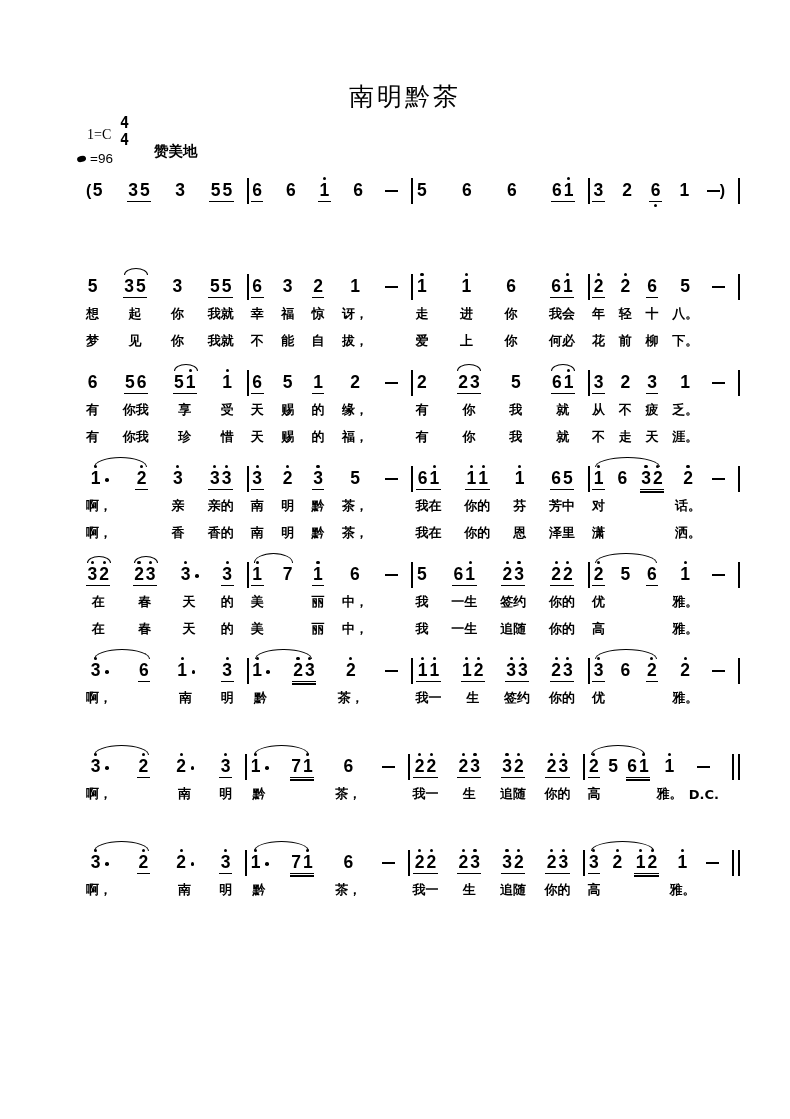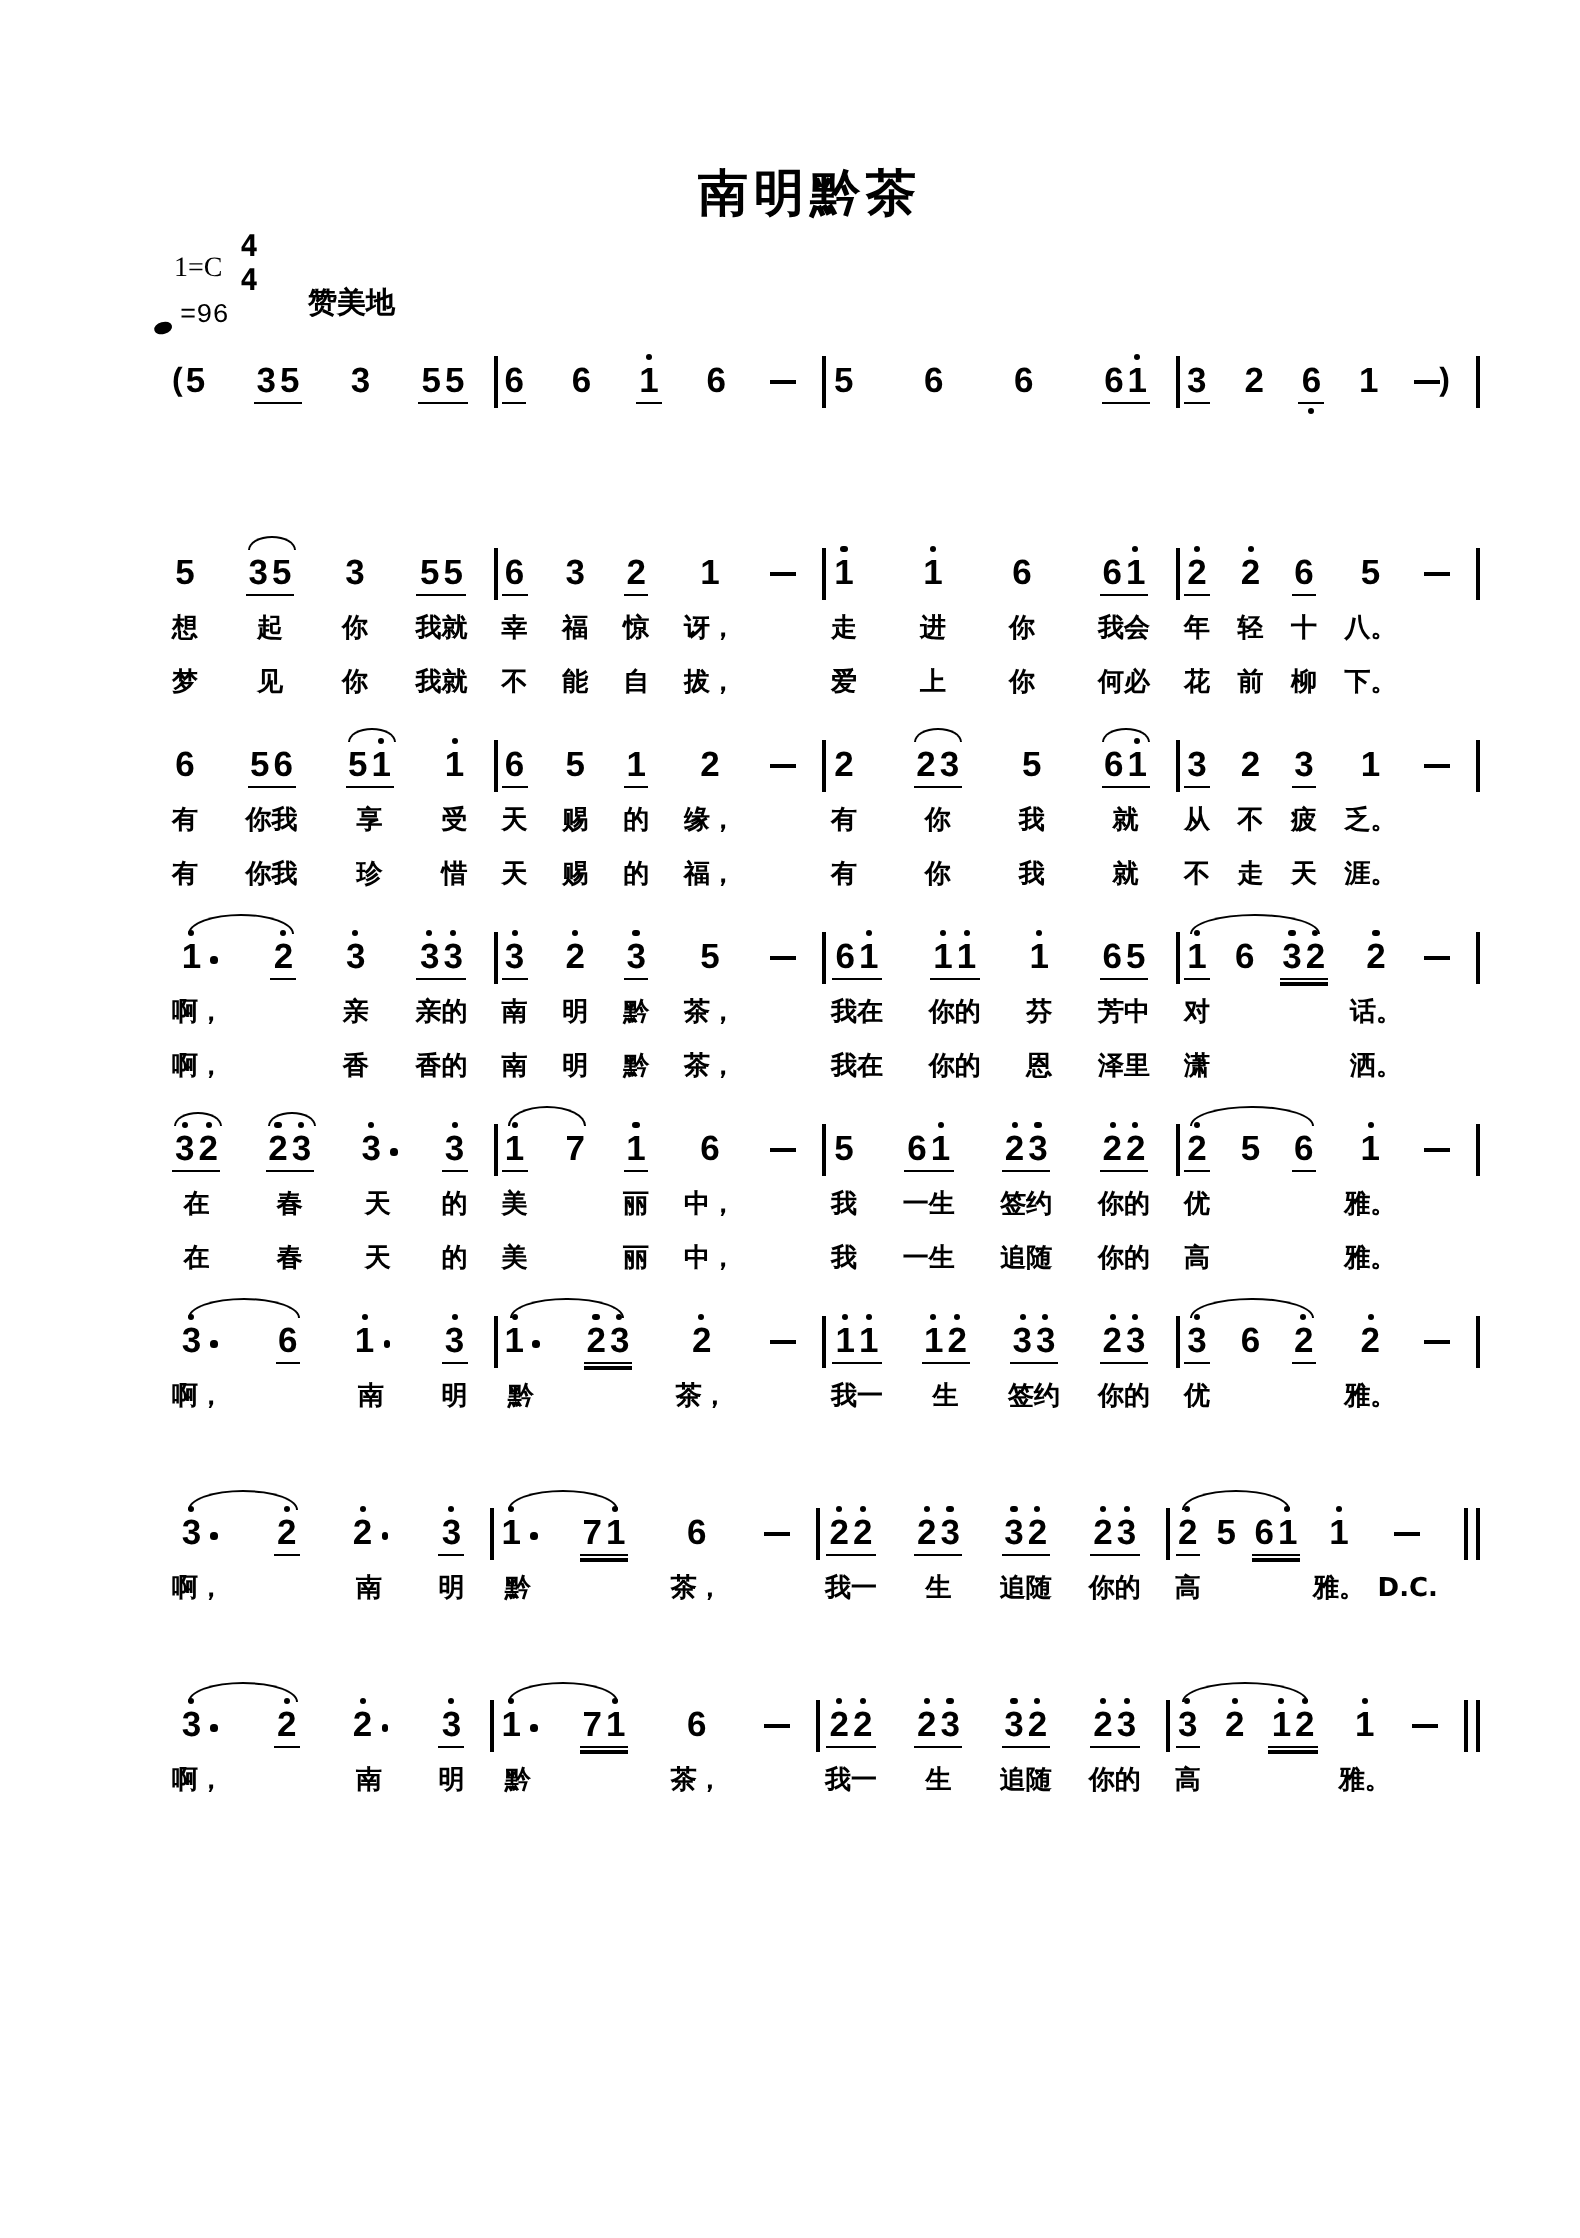--- a/index.html
+++ b/index.html
@@ -1,26 +1,26 @@
 <!DOCTYPE html>
 <html><head>
 <meta charset="utf-8">
 <style>
   html,body{margin:0;padding:0;background:#fff;}
   .page{position:relative;width:790px;height:1119px;background:#ffffff;overflow:hidden;
         font-family:"DejaVu Sans",sans-serif;color:#000;}
   .title{position:absolute;top:80px;left:0;right:0;margin:0;text-align:center;
-         font-family:"DejaVu Serif","Liberation Serif",serif;font-weight:700;
+         font-family:"DejaVu Serif","Liberation Serif",serif;font-weight:400;
          font-size:25px;letter-spacing:3px;padding-left:20px;}
   .keybox{position:absolute;left:87px;top:127px;font-family:Liberation Serif, serif;
           font-size:14px;}
   .meter{position:absolute;left:120px;top:115px;text-align:center;line-height:17px;
          font-family:"DejaVu Sans Mono",monospace;font-size:15px;font-weight:700;}
-  .tempo{position:absolute;left:77px;top:151px;font-family:Liberation Mono, monospace;
-         font-size:13.5px;display:flex;align-items:flex-end;}
+  .tempo{position:absolute;left:77px;top:151px;font-family:Liberation Sans, sans-serif;
+         font-size:13.5px;display:flex;align-items:center;}
   .notehead{display:inline-block;width:9px;height:5.5px;background:#000;border-radius:50%;
             transform:rotate(-16deg);margin-right:4px;}
   .expression{position:absolute;left:154px;top:142px;font-size:14.5px;font-weight:700;}
   .credits{position:absolute;left:632px;top:119px;font-size:14.5px;font-weight:700;line-height:25px;}
   .score{position:absolute;left:84px;top:179px;width:656px;}
   .system{display:flex;align-items:flex-start;height:96px;}
   .measure{position:relative;display:flex;justify-content:space-between;
            box-sizing:border-box;padding:0 13px 0 2px;flex:1 1 0;}
   .measure.m2{flex-grow:1.08;}
   .measure.m3{flex-grow:0.9;}

